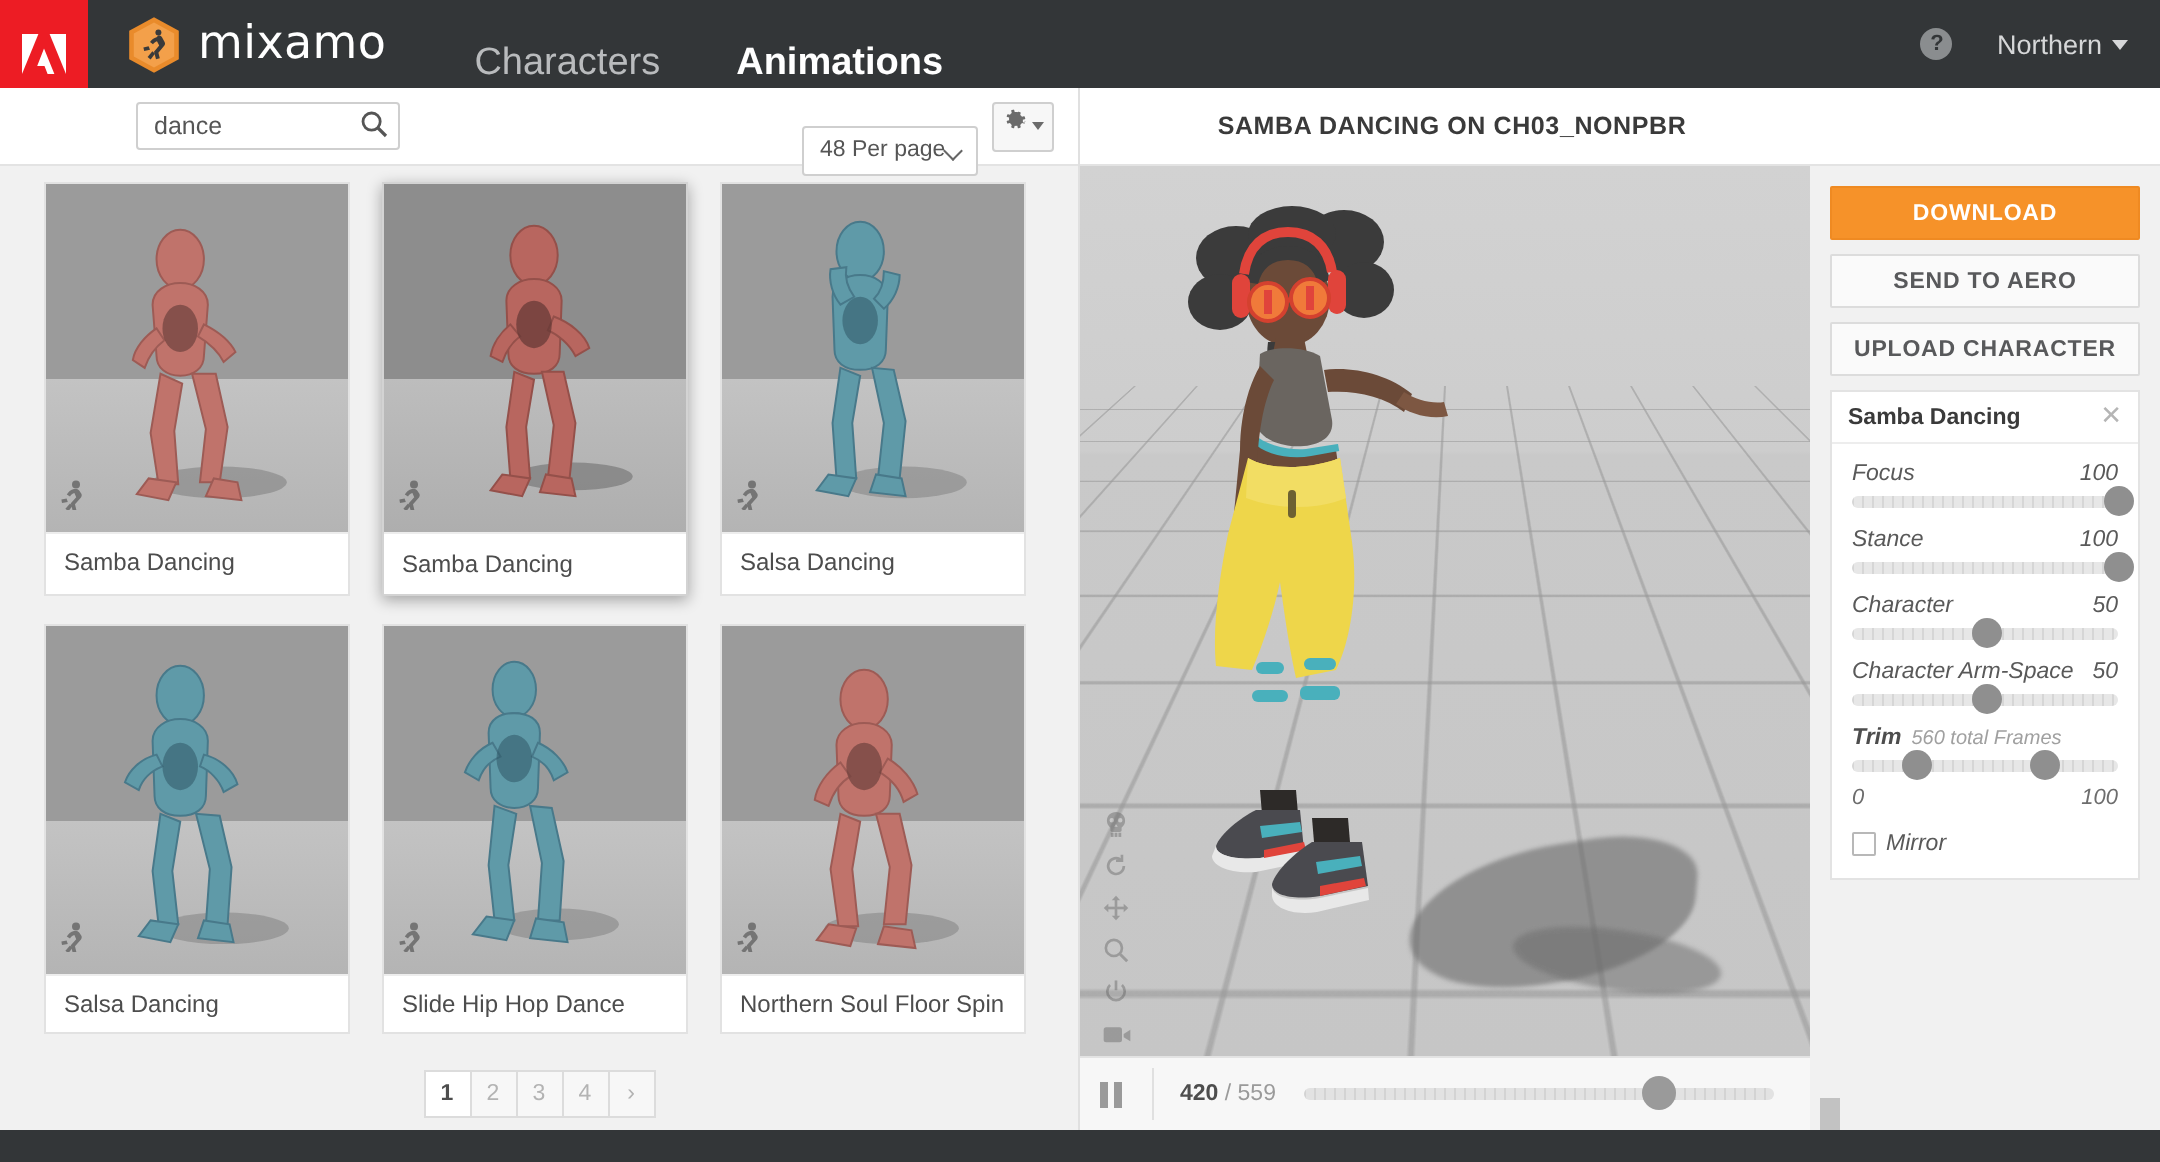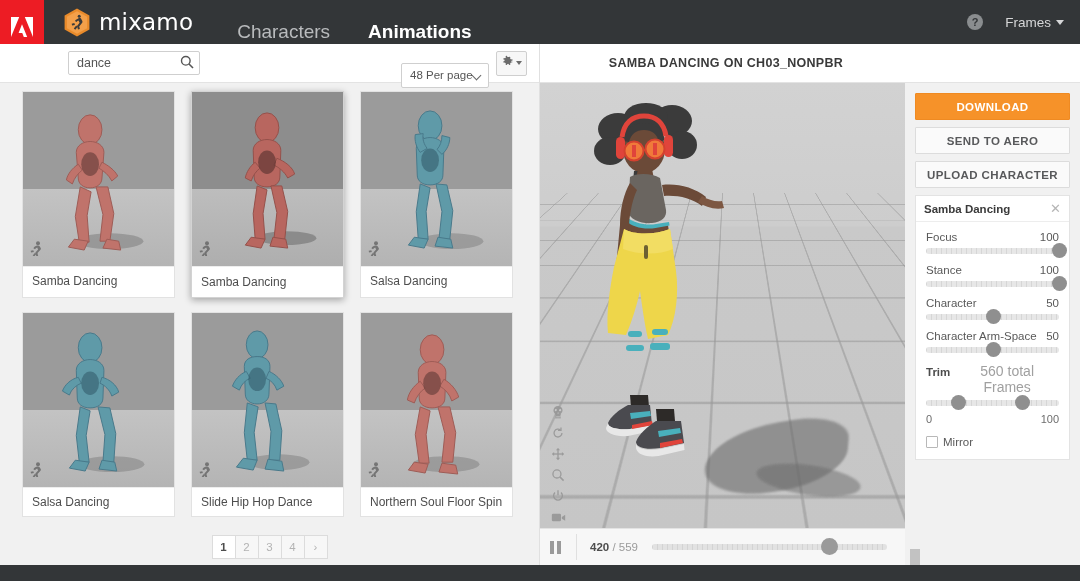--- a/index.html
+++ b/index.html
@@ -232,29 +232,29 @@
   }
   .props-head {
     height:26px; display:flex; align-items:center; padding:0 8px;
     border-bottom:1px solid #ededed;
   }
   .props-title { font-size:11.5px; font-weight:bold; color:#3a3a3a; }
   .props-close {
     margin-left:auto; color:#b5b5b5; font-size:13px; cursor:pointer;
     line-height:1; font-family:"DejaVu Sans", sans-serif;
   }
-  .props-body { padding:9px 10px 11px 10px; }
+  .props-body { padding:9px 10px 11px 10px;font-style:italic; }
   .prop { margin-bottom:10px; }
   .prop-row {
     display:flex; align-items:baseline; justify-content:space-between;
     margin-bottom:5px;
   }
   .prop-name { font-size:11.5px; color:#595959; }
   .prop-val { font-size:11.5px; color:#595959; }
-  .prop-sub { font-size:14px; color:#a0a0a0; margin-left:5px; }
+  .prop-sub { font-size:10px; color:#a0a0a0; margin-left:5px; }
   .prop-name.trim { font-weight:bold; color:#4d4d4d; }
   .track {
     position:relative; height:6px; border-radius:3px; background:#e7e7e7;
     background-image:repeating-linear-gradient(90deg,#d6d6d6 0 1px,transparent 1px 5px);
     cursor:pointer;
   }
   .handle {
     position:absolute; top:-5px; width:15px; height:15px; border-radius:50%;
     background:#8f8f8f; margin-left:-7px; cursor:grab;
   }
@@ -308,21 +308,21 @@
     </div>
 
     <div class="nav-links">
       <div class="nav-link">Characters</div>
       <div class="nav-link active">Animations</div>
     </div>
 
     <div class="nav-right">
       <div class="help-icon">?</div>
       <div class="user-menu">
-        <span>Frames</span>
+        <span>Northern</span>
         <span class="caret-down"></span>
       </div>
     </div>
   </div>
 
   <div class="left-col">
 
     <div class="filterbar">
       <div class="search-wrap">
         <input type="text" value="dance" style="">

